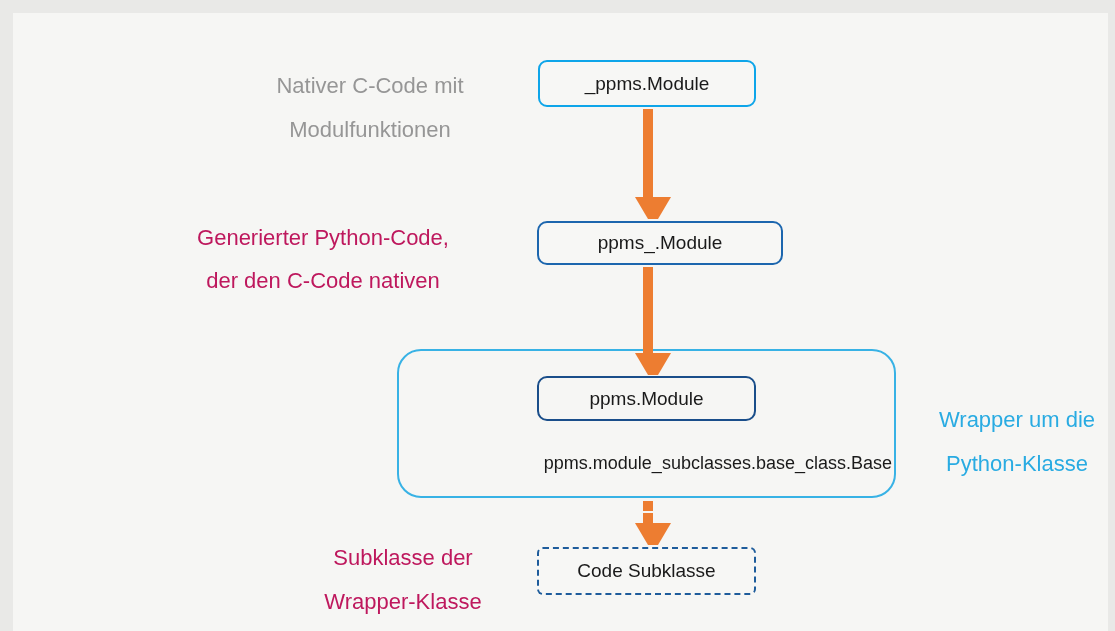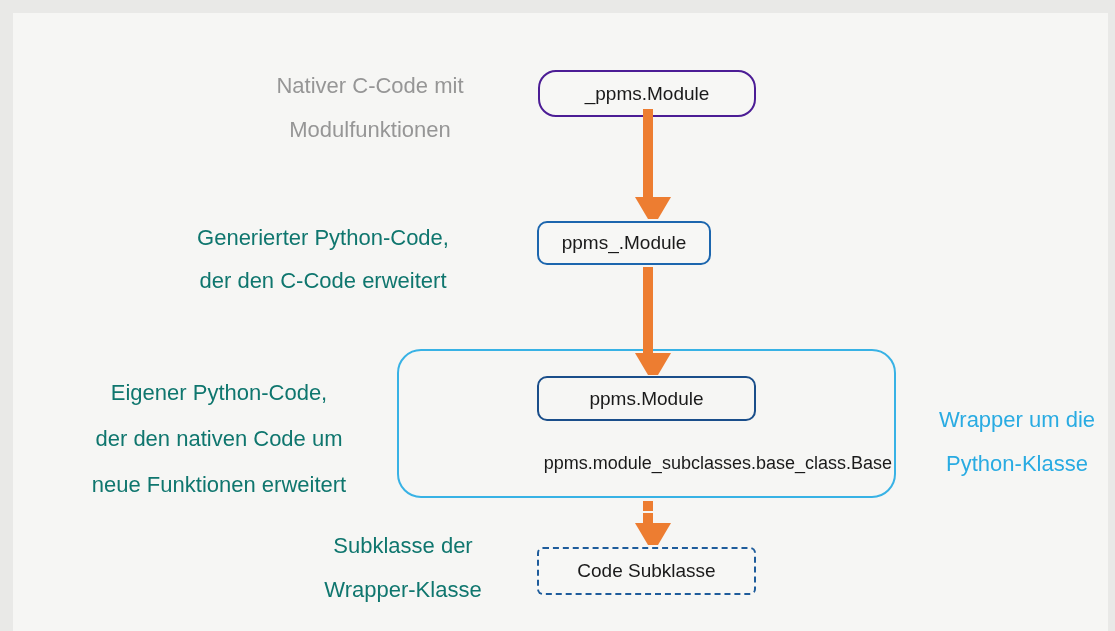--- a/index.html
+++ b/index.html
@@ -14,43 +14,43 @@
   }
   
   .ann {
     position: absolute;
     text-align: center;
     font-size: 22px;
     line-height: 33px;
   }
   .ann .line { display: block; }
   .ann-gray   { color: #969696; }
-  .ann-blue   { color: #0f766e; }
+  .ann-blue   { color: #be185d; }
   .ann-cyan   { color: #29abe2; }
   .ann-native   { left: 166px; top: 44px;  width: 380px; }
   .ann-generated{ left: 119px; top: 197px; width: 380px; line-height: 32px; }
   .ann-own      { left: 15px;  top: 350px; width: 380px; line-height: 35px; }
   .ann-wrapper  { left: 883px; top: 378px; width: 240px; }
-  .ann-subclass { left: 269px; top: 504px; width: 240px; }
+  .ann-subclass { left: 269px; top: 516px; width: 240px; }
   
   .node {
     position: absolute;
     display: flex;
     align-items: center;
     justify-content: center;
     font-size: 19px;
     color: #1a1a1a;
     background: #f7f7f5;
   }
   .node-native {
-    left: 524px; top: 56px; width: 218px; height: 47px;
-    border: 2px solid #4c1d95; border-radius: 18px;
+    left: 524px; top: 46px; width: 218px; height: 47px;
+    border: 2px solid #0ea5e9; border-radius: 9px;
   }
   .node-generated {
-    left: 523px; top: 207px; width: 174px; height: 44px;
+    left: 523px; top: 207px; width: 246px; height: 44px;
     border: 2.5px solid #1c66ae; border-radius: 10px;
   }
   .node-wrapper {
     left: 523px; top: 362px; width: 219px; height: 45px;
     border: 2.5px solid #1a4e8a; border-radius: 10px;
     background: transparent;
   }
   .node-subclass {
     left: 523px; top: 533px; width: 219px; height: 48px;
     border: 2px dashed #1e5c9b; border-radius: 6px;
@@ -109,39 +109,34 @@
     <span>_ppms.Module</span>
   </div>
 
   <div>
     <div class="arrow-shaft shaft-1"></div>
     <div class="arrow-head head-1"></div>
   </div>
 
   <div class="ann ann-blue ann-generated">
     <span class="line">Generierter Python-Code,</span>
-    <span class="line">der den C-Code erweitert</span>
+    <span class="line">der den C-Code nativen</span>
   </div>
 
   <div class="node node-generated">
     <span>ppms_.Module</span>
   </div>
 
   <div class="container-box"></div>
 
   <div>
     <div class="arrow-shaft shaft-2"></div>
     <div class="arrow-head head-2"></div>
   </div>
 
-  <div class="ann ann-blue ann-own">
-    <span class="line">Eigener Python-Code,</span>
-    <span class="line">der den nativen Code um</span>
-    <span class="line">neue Funktionen erweitert</span>
-  </div>
 
   <div class="node node-wrapper">
     <span>ppms.Module</span>
   </div>
 
   <div class="base-class-text">ppms.module_subclasses.base_class.Base</div>
 
   <div class="ann ann-cyan ann-wrapper">
     <span class="line">Wrapper um die</span>
     <span class="line">Python-Klasse</span>

